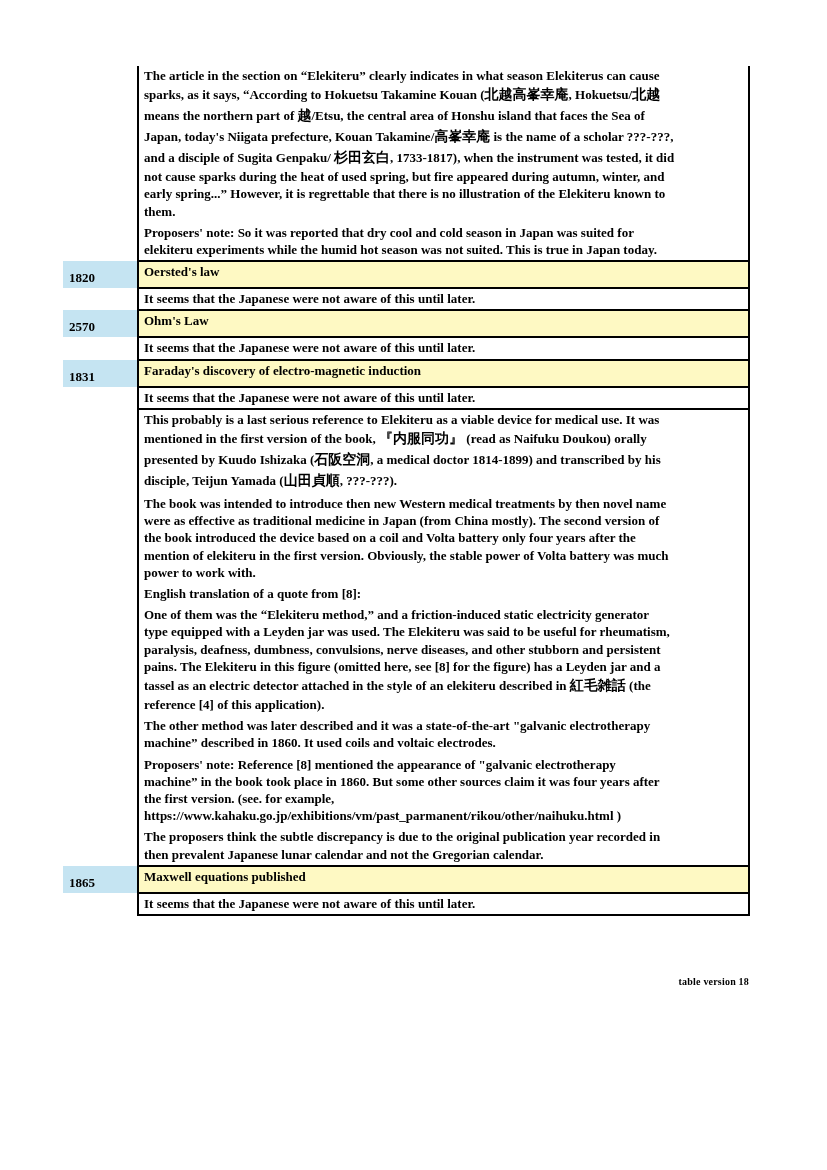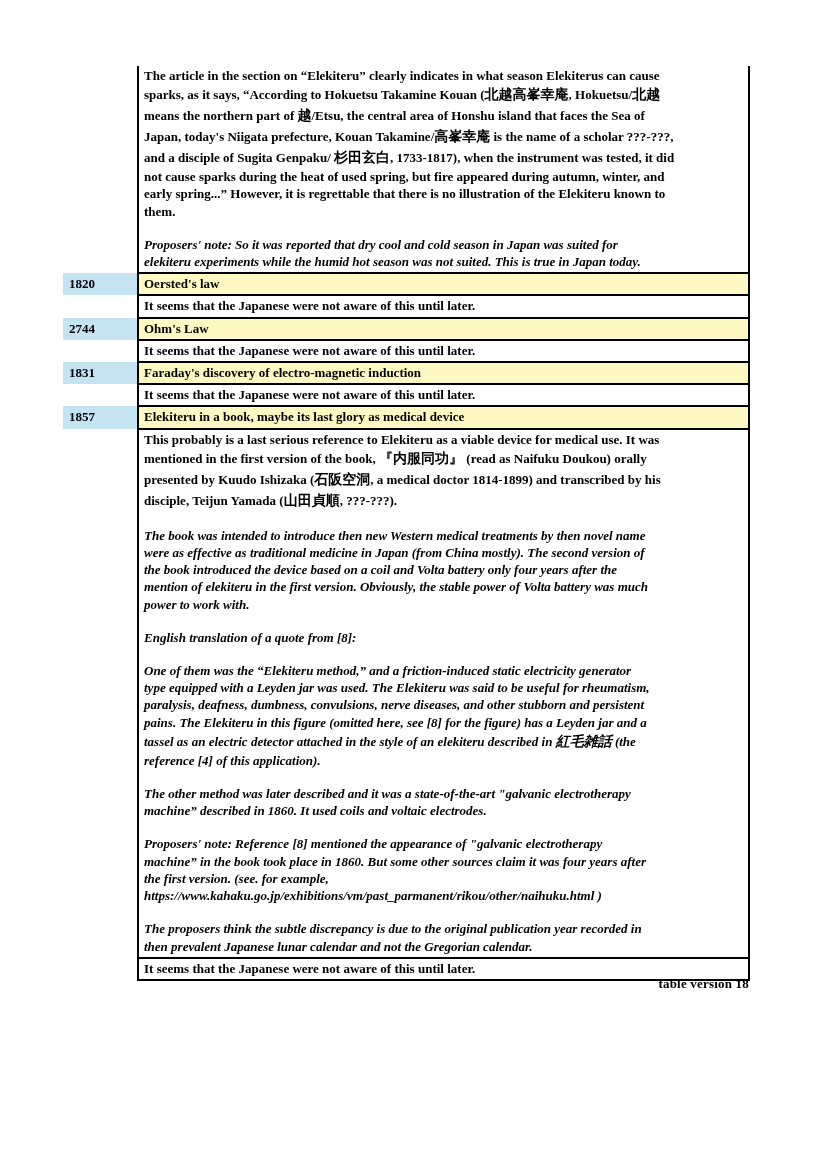--- a/index.html
+++ b/index.html
@@ -39,21 +39,21 @@
     vertical-align: top;
     padding: 0;
   }
 
   
   td.year {
     background: #c5e4f2;
     font-weight: bold;
     font-size: 13.0px;
     line-height: 17px;
-    padding: 2px 6px 2px 6px;
+    padding: 8px 6px 2px 6px;
     text-align: left;
     border: none;
   }
   td.year-empty {
     background: #ffffff;
     border: none;
   }
 
   
   td.cell {
@@ -75,36 +75,36 @@
 
   p.ln {
     margin: 0;
     padding: 0;
   }
   
   p.ln.cjk {
     line-height: 21px;
   }
   .blk { margin: 0 0 0 0; }
-  .blk + .blk { margin-top: 16px; font-style: italic; }
+  .blk + .blk { margin-top: 4px; }
 
   .jp {
     font-family: "DejaVu Sans", "Liberation Sans", sans-serif;
     font-weight: bold;
     font-size: 14px;
   }
 
   
   .footer {
     position: absolute;
     left: 63px;
     top: 976px;
     width: 686px;
     text-align: right;
-    font-size: 13px;
+    font-size: 10px;
     font-weight: bold;
     letter-spacing: 0.2px;
     font-family: "Liberation Serif", "DejaVu Serif", serif;
   }
 </style>
 </head>
 <body>
 
 <div class="page">
 
@@ -135,38 +135,34 @@
         </tr>
         <tr>
           <td class="year">1820</td>
           <td class="cell hl">Oersted's law</td>
         </tr>
         <tr>
           <td class="year-empty"></td>
           <td class="cell">It seems that the Japanese were not aware of this until later.</td>
         </tr>
         <tr>
-          <td class="year">2744</td>
+          <td class="year">2570</td>
           <td class="cell hl">Ohm's Law</td>
         </tr>
         <tr>
           <td class="year-empty"></td>
           <td class="cell">It seems that the Japanese were not aware of this until later.</td>
         </tr>
         <tr>
           <td class="year">1831</td>
           <td class="cell hl">Faraday's discovery of electro-magnetic induction</td>
         </tr>
         <tr>
           <td class="year-empty"></td>
           <td class="cell">It seems that the Japanese were not aware of this until later.</td>
-        </tr>
-        <tr>
-          <td class="year">1857</td>
-          <td class="cell hl">Elekiteru in a book, maybe its last glory as medical device</td>
         </tr>
         <tr>
           <td class="year-empty"></td>
           <td class="cell">
             <div class="blk">
               <p class="ln">This probably is a last serious reference to Elekiteru as a viable device for medical use. It was</p>
               <p class="ln cjk">mentioned in the first version of the book,  <span class="jp">『内服同功』</span> (read as Naifuku Doukou) orally</p>
               <p class="ln cjk">presented by Kuudo Ishizaka (<span class="jp">石阪空洞</span>, a medical doctor 1814-1899) and transcribed by his</p>
               <p class="ln cjk">disciple, Teijun Yamada (<span class="jp">山田貞順</span>, ???-???).</p>
             </div>
@@ -198,20 +194,24 @@
               <p class="ln">the first version. (see. for example,</p>
               <p class="ln">https://www.kahaku.go.jp/exhibitions/vm/past_parmanent/rikou/other/naihuku.html )</p>
             </div>
             <div class="blk">
               <p class="ln">The proposers think the subtle discrepancy is due to the original publication year recorded in</p>
               <p class="ln">then prevalent Japanese lunar calendar and not the Gregorian calendar.</p>
             </div>
           </td>
         </tr>
         <tr>
+          <td class="year">1865</td>
+          <td class="cell hl">Maxwell equations published</td>
+        </tr>
+        <tr>
           <td class="year-empty"></td>
           <td class="cell">It seems that the Japanese were not aware of this until later.</td>
         </tr>
       </tbody>
   </table>
 
   <div class="footer">table version  18</div>
 
 </div>
 

